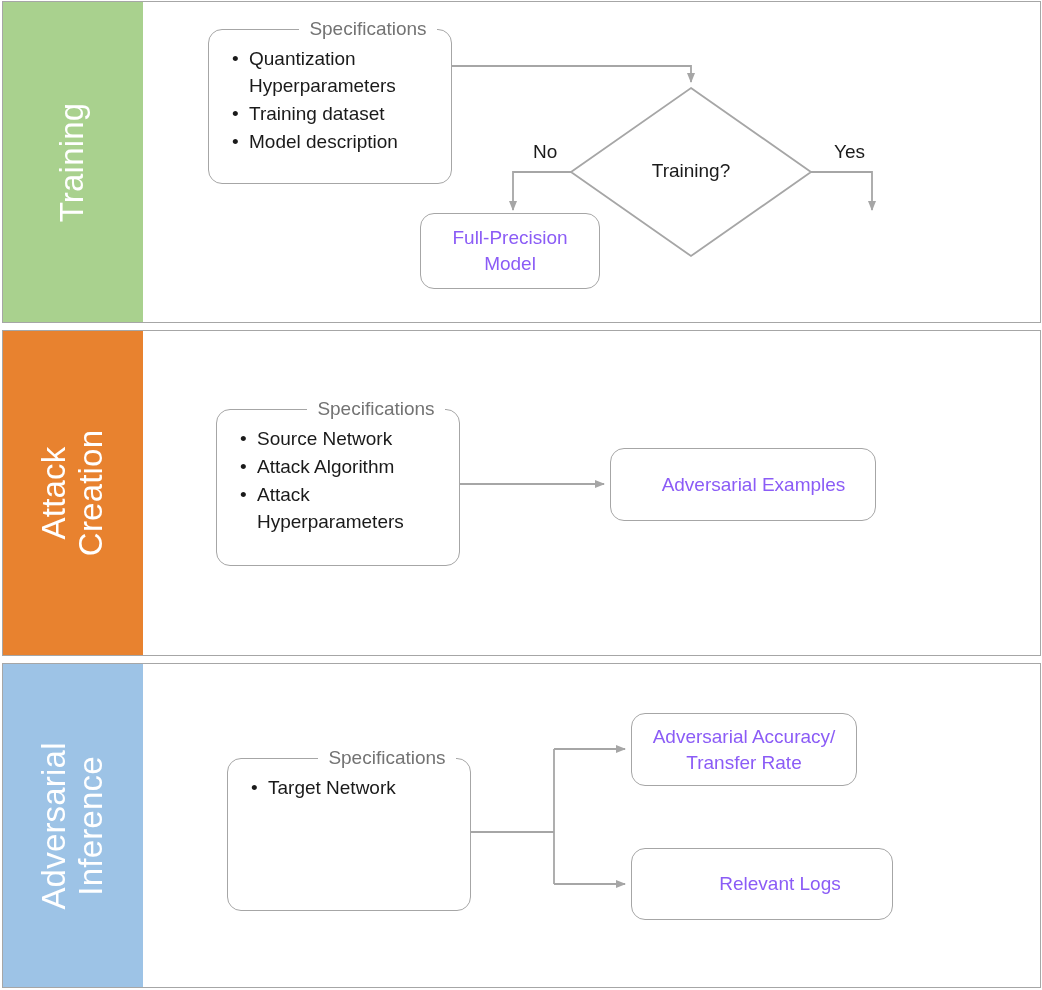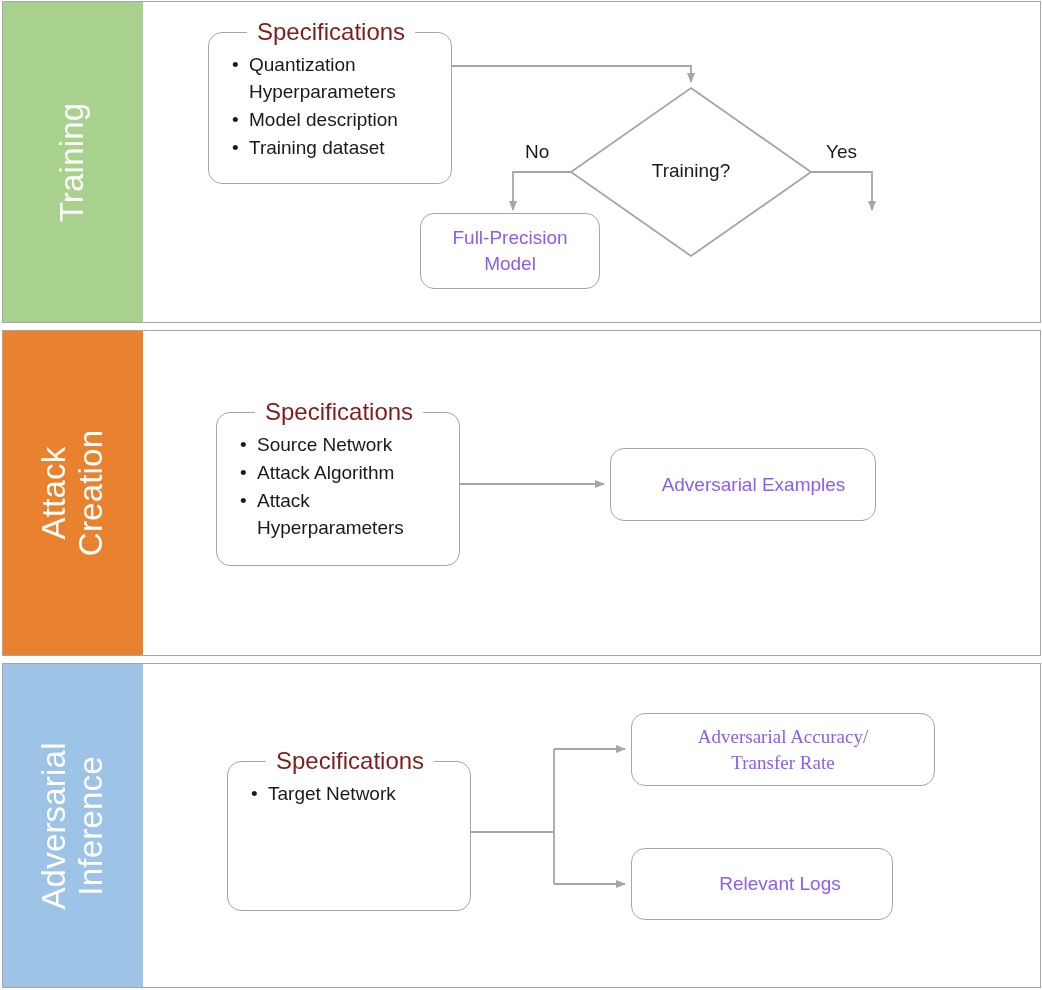--- a/index.html
+++ b/index.html
@@ -94,22 +94,23 @@
     width: 100%;
     height: 100%;
     box-sizing: border-box;
     border: 1.6px solid #a6a6a6;
     border-radius: 14px;
     background: transparent;
   }
   .specgroup legend {
     margin-left: 38px;
     padding: 0 10px;
-    font-size: 24px;
-    color: #7f1d1d;
+    font-size: 19px;
+    color: #737373;
+    text-align: center;
   }
   .specgroup ul {
     margin: 6px 0 0 0;
     padding: 0 10px 0 40px;
     list-style: none;
   }
   .specgroup li {
     position: relative;
     font-size: 19px;
     line-height: 1.42;
@@ -132,20 +133,21 @@
     color: #1a1a1a;
     text-align: center;
   }
 
   
   .edge-label {
     position: absolute;
     font-size: 19px;
     color: #1a1a1a;
     white-space: nowrap;
+    margin-left: 8px;
   }
 </style>
 </head>
 <body>
 
 <div id="canvas">
 
   <div class="section" id="section-training">
     <div class="band" id="band-training">
       <div class="band-label">Training</div>
@@ -188,22 +190,22 @@
     <path d="M554,749 L625,749" fill="none" stroke="#a6a6a6" stroke-width="1.8" marker-end="url(#arrowhead)"></path>
     <path d="M554,884 L625,884" fill="none" stroke="#a6a6a6" stroke-width="1.8" marker-end="url(#arrowhead)"></path>
   </svg>
 
   <div class="specgroup" style="left:208px; top:18px; width:244px; height:166px;">
     <fieldset>
       <legend>Specifications</legend>
       <ul>
         <li>Quantization
 Hyperparameters</li>
+        <li>Training dataset</li>
         <li>Model description</li>
-        <li>Training dataset</li>
       </ul>
     </fieldset>
   </div>
 
   <div class="diamond-label" style="left:616px; top:160px; width:150px;">Training?</div>
 
   <div class="edge-label" style="left:525px; top:141px;">No</div>
 
   <div class="edge-label" style="left:826px; top:141px;">Yes</div>
 
@@ -227,18 +229,18 @@
 
   <div class="specgroup" style="left:227px; top:747px; width:244px; height:164px;">
     <fieldset>
       <legend>Specifications</legend>
       <ul>
         <li>Target Network</li>
       </ul>
     </fieldset>
   </div>
 
-  <div class="node" style="left:631px; top:713px; width:304px; height:73px;font-family:Liberation Serif, serif;">Adversarial Accuracy/
+  <div class="node" style="left:631px; top:713px; width:226px; height:73px;">Adversarial Accuracy/
 Transfer Rate</div>
 
   <div class="node" style="left:631px; top:848px; width:262px; height:72px;padding-left:36px;">Relevant Logs</div>
 
 </div>
 
 </body></html>

